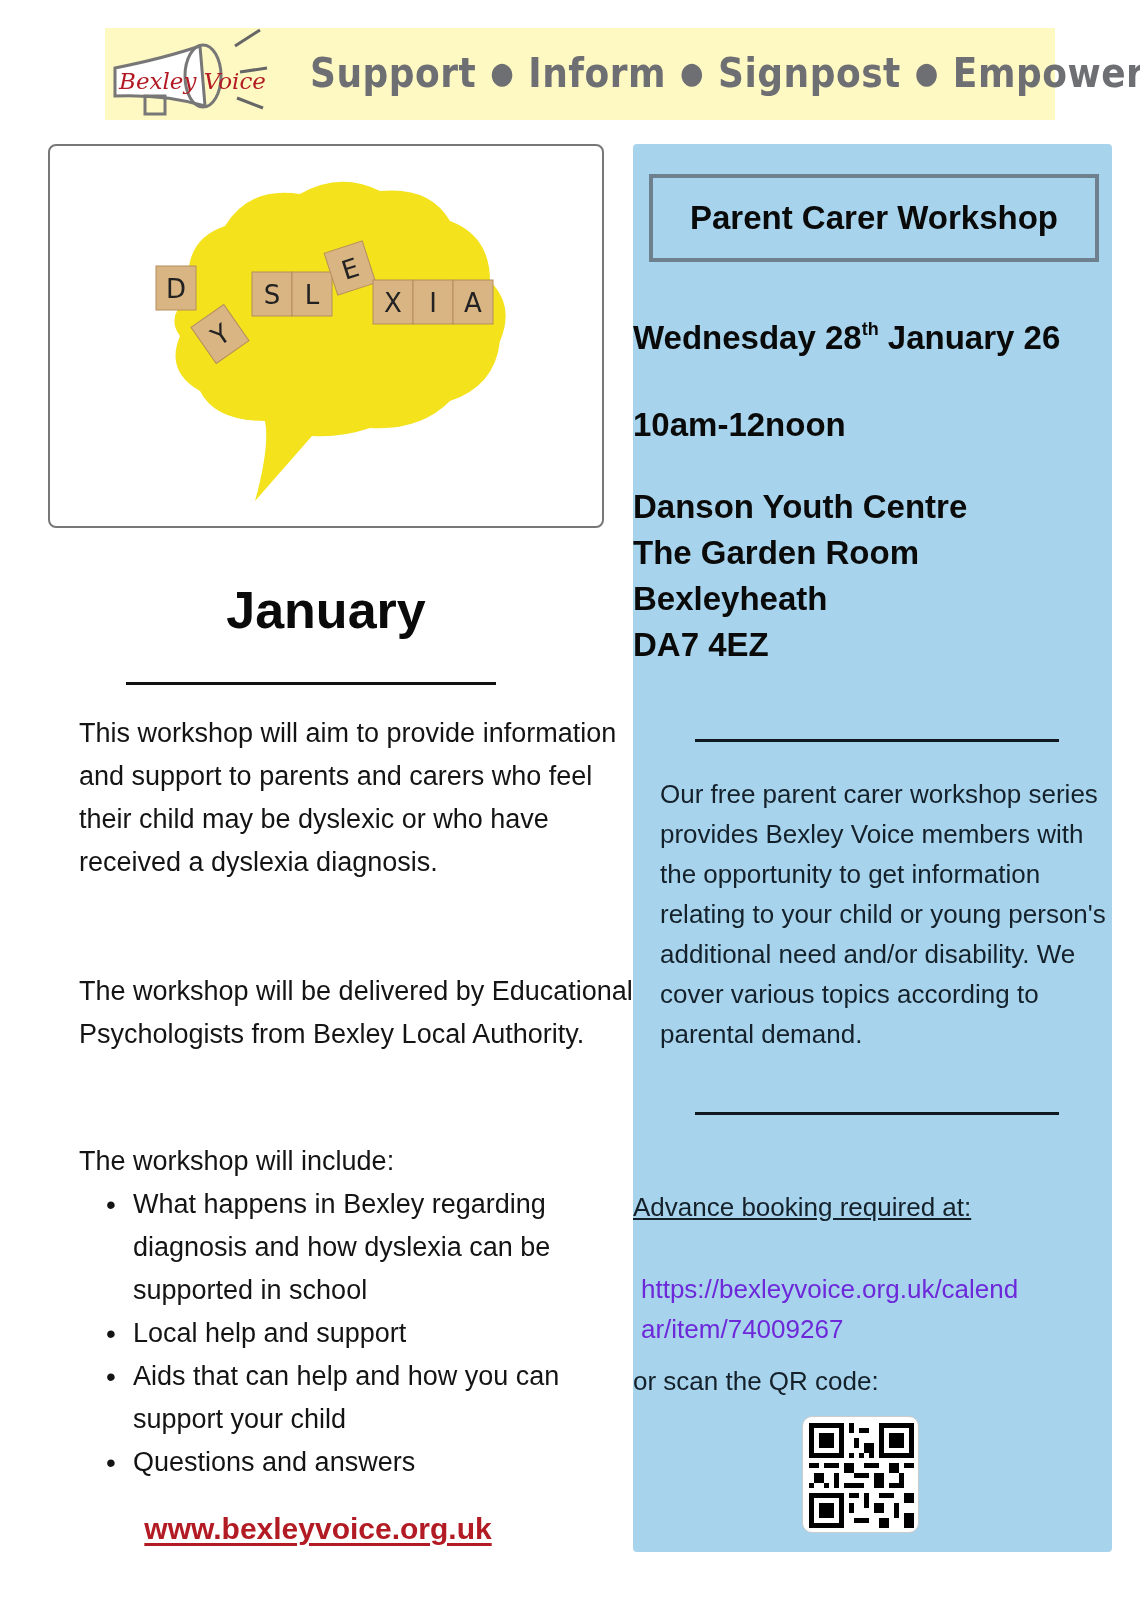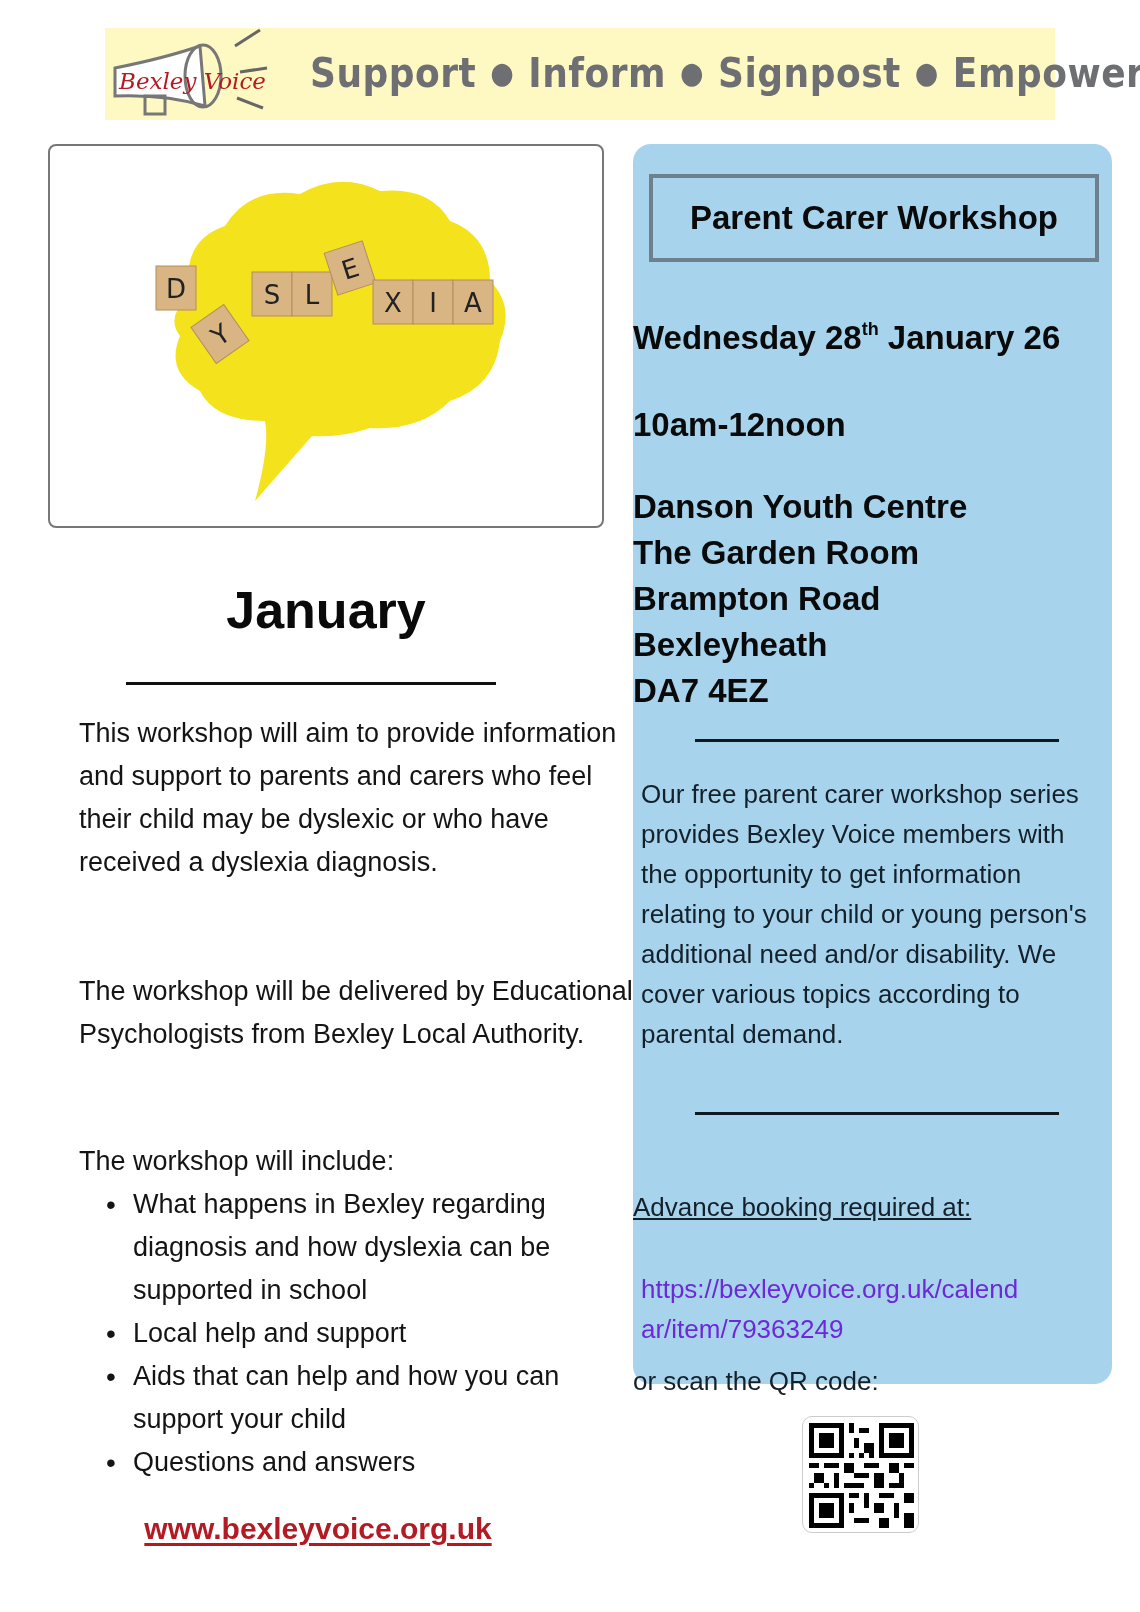--- a/index.html
+++ b/index.html
@@ -21,32 +21,32 @@
   .body-text { position: absolute; left: 43px; width: 560px; font-size: 27px; line-height: 43px; color: #141414; margin-left: 36px; }
   .para1 { top: 712px; }
   .para2 { top: 970px; }
   .para3 { top: 1140px; }
   .bullets { list-style: none; margin-top: 0; }
   .bullets li { position: relative; padding-left: 54px; }
   .bullets li::before { content: "•"; position: absolute; left: 27px; top: 0; font-size: 28px; }
   .site-link { position: absolute; left: 48px; top: 1512px; width: 540px; text-align: center; font-size: 30px; font-weight: bold; color: #b31b24; text-decoration: underline; text-underline-offset: 4px; }
 
   
-  .panel { position: absolute; left: 633px; top: 144px; width: 479px; height: 1240px; background: #a7d4ec; border-radius: 18px; }
+  .panel { position: absolute; left: 633px; top: 144px; width: 479px; height: 1408px; background: #a7d4ec; border-radius: 4px; }
   .panel-titlebox { position: absolute; left: 16px; top: 30px; width: 450px; height: 88px; border: 4px solid #6e7f8d; display: flex; align-items: center; justify-content: center; }
   .panel-title { font-size: 33px; font-weight: bold; color: #0a0a0a; }
   .p-center { position: absolute; left: 0; width: 479px; text-align: left; color: #0a0a0a; }
   .date { top: 175px; font-size: 33px; font-weight: bold; }
   .date sup { font-size: 18px; vertical-align: 14px; }
   .time { top: 262px; font-size: 33px; font-weight: bold; }
   .address { top: 340px; font-size: 33px; font-weight: bold; line-height: 46px; }
   .rule { position: absolute; left: 62px; width: 364px; height: 3px; background: #101820; }
   .rule1 { top: 595px; }
   .rule2 { top: 968px; }
-  .blurb { top: 630px; font-size: 26px; line-height: 40px; color: #14202a; padding: 0 8px; }
+  .blurb { top: 630px; font-size: 26px; line-height: 40px; color: #14202a; padding: 0 8px; margin-left: 19px; }
   .booking-label { top: 1048px; font-size: 26px; text-decoration: underline; color: #14202a; }
   .booking-url { top: 1125px; font-size: 26px; line-height: 40px; color: #6d28d9; padding: 0 8px; }
   .qr-label { top: 1222px; font-size: 26px; color: #14202a; }
   .qr-box { position: absolute; left: 169px; top: 1272px; width: 117px; height: 117px; background: #fff; border-radius: 10px; border: 1px solid #ccc; padding: 6px; }
 </style>
 </head>
 <body>
 
 <div class="header">
   <svg class="logo" viewBox="0 0 180 92">
@@ -125,36 +125,35 @@
     <span class="panel-title">Parent Carer Workshop</span>
   </div>
 
   <div class="p-center date"><span>Wednesday 28</span><sup>th</sup><span> January 26</span></div>
 
   <div class="p-center time">10am-12noon</div>
 
   <div class="p-center address">
     <div>Danson Youth Centre</div>
     <div>The Garden Room</div>
-    <div>Brampton Road</div>
     <div>Bexleyheath</div>
     <div>DA7 4EZ</div>
   </div>
 
   <div class="rule rule1"></div>
 
   <p class="p-center blurb">Our free parent carer workshop series provides Bexley Voice members with the opportunity to get information relating to your child or young person's additional need and/or disability. We cover various topics according to parental demand.</p>
 
   <div class="rule rule2"></div>
 
   <div class="p-center booking-label">Advance booking required at:</div>
 
   <a class="p-center booking-url">
     <span>https://bexleyvoice.org.uk/calend</span><br>
-    <span>ar/item/79363249</span>
+    <span>ar/item/74009267</span>
   </a>
 
   <div class="p-center qr-label">or scan the QR code:</div>
 
   <div class="qr-box">
     <svg width="105" height="105" viewBox="0 0 21 21" shape-rendering="crispEdges">
       <rect width="21" height="21" fill="#fff"></rect>
       <g fill="#000">
         <rect x="0" y="0" width="7" height="7"></rect>
           <rect x="1" y="1" width="5" height="5" fill="#fff"></rect>

